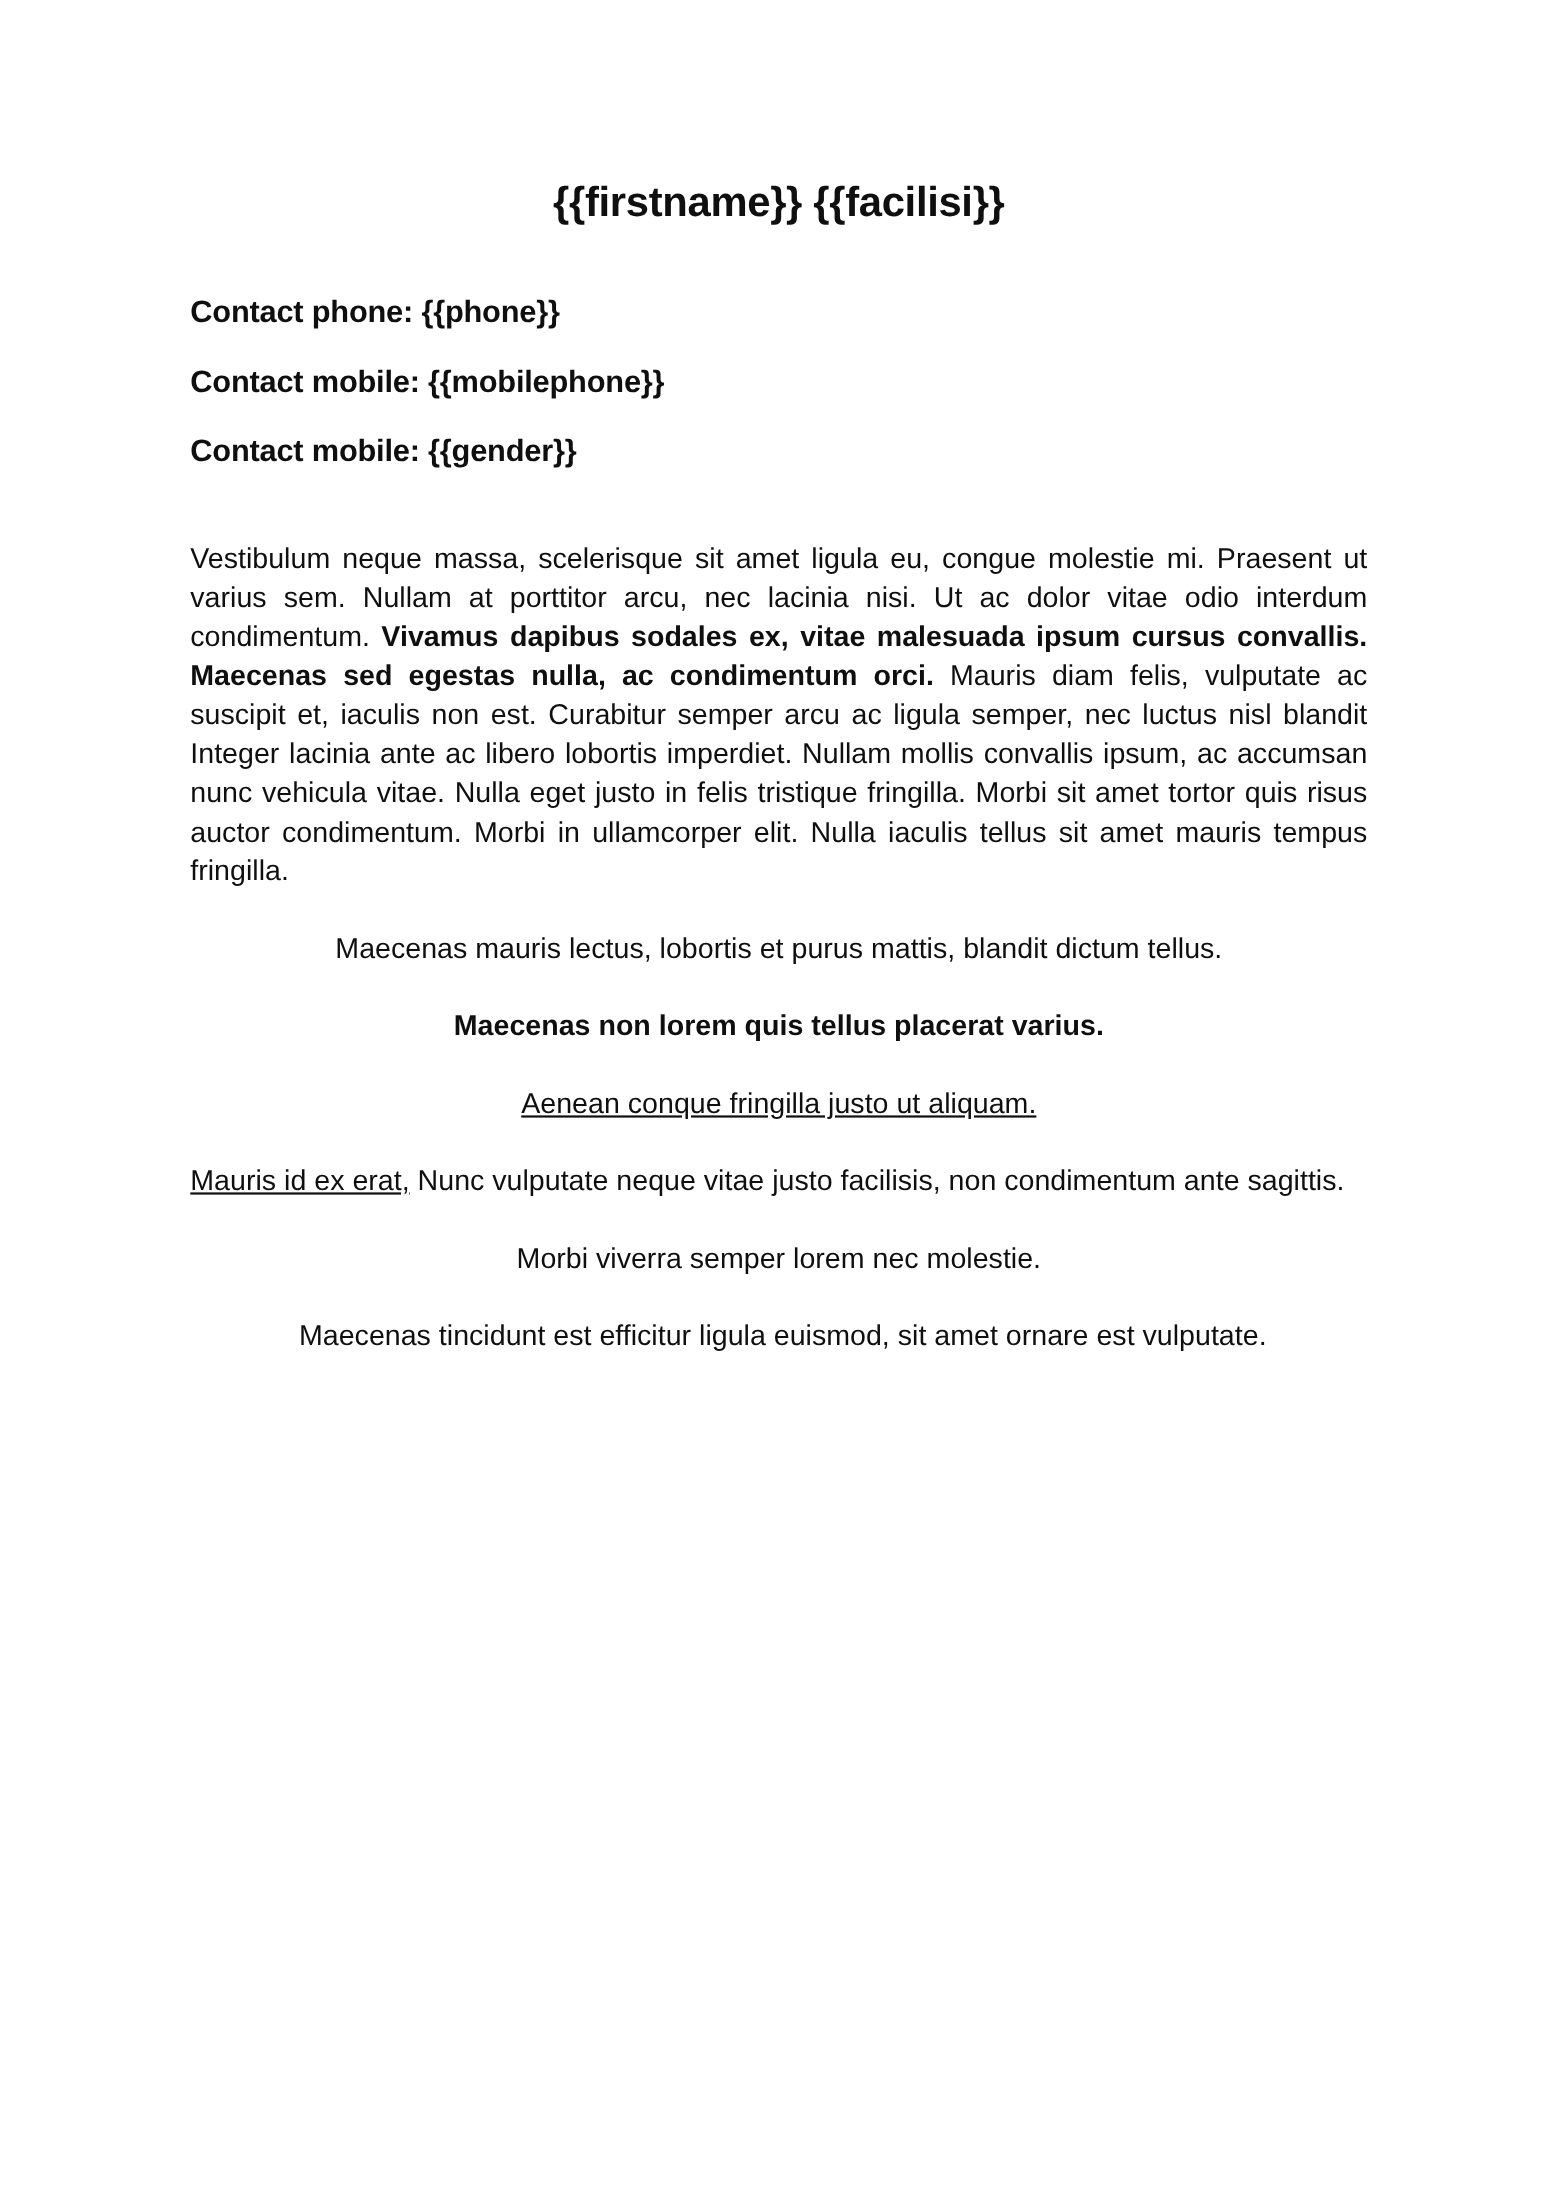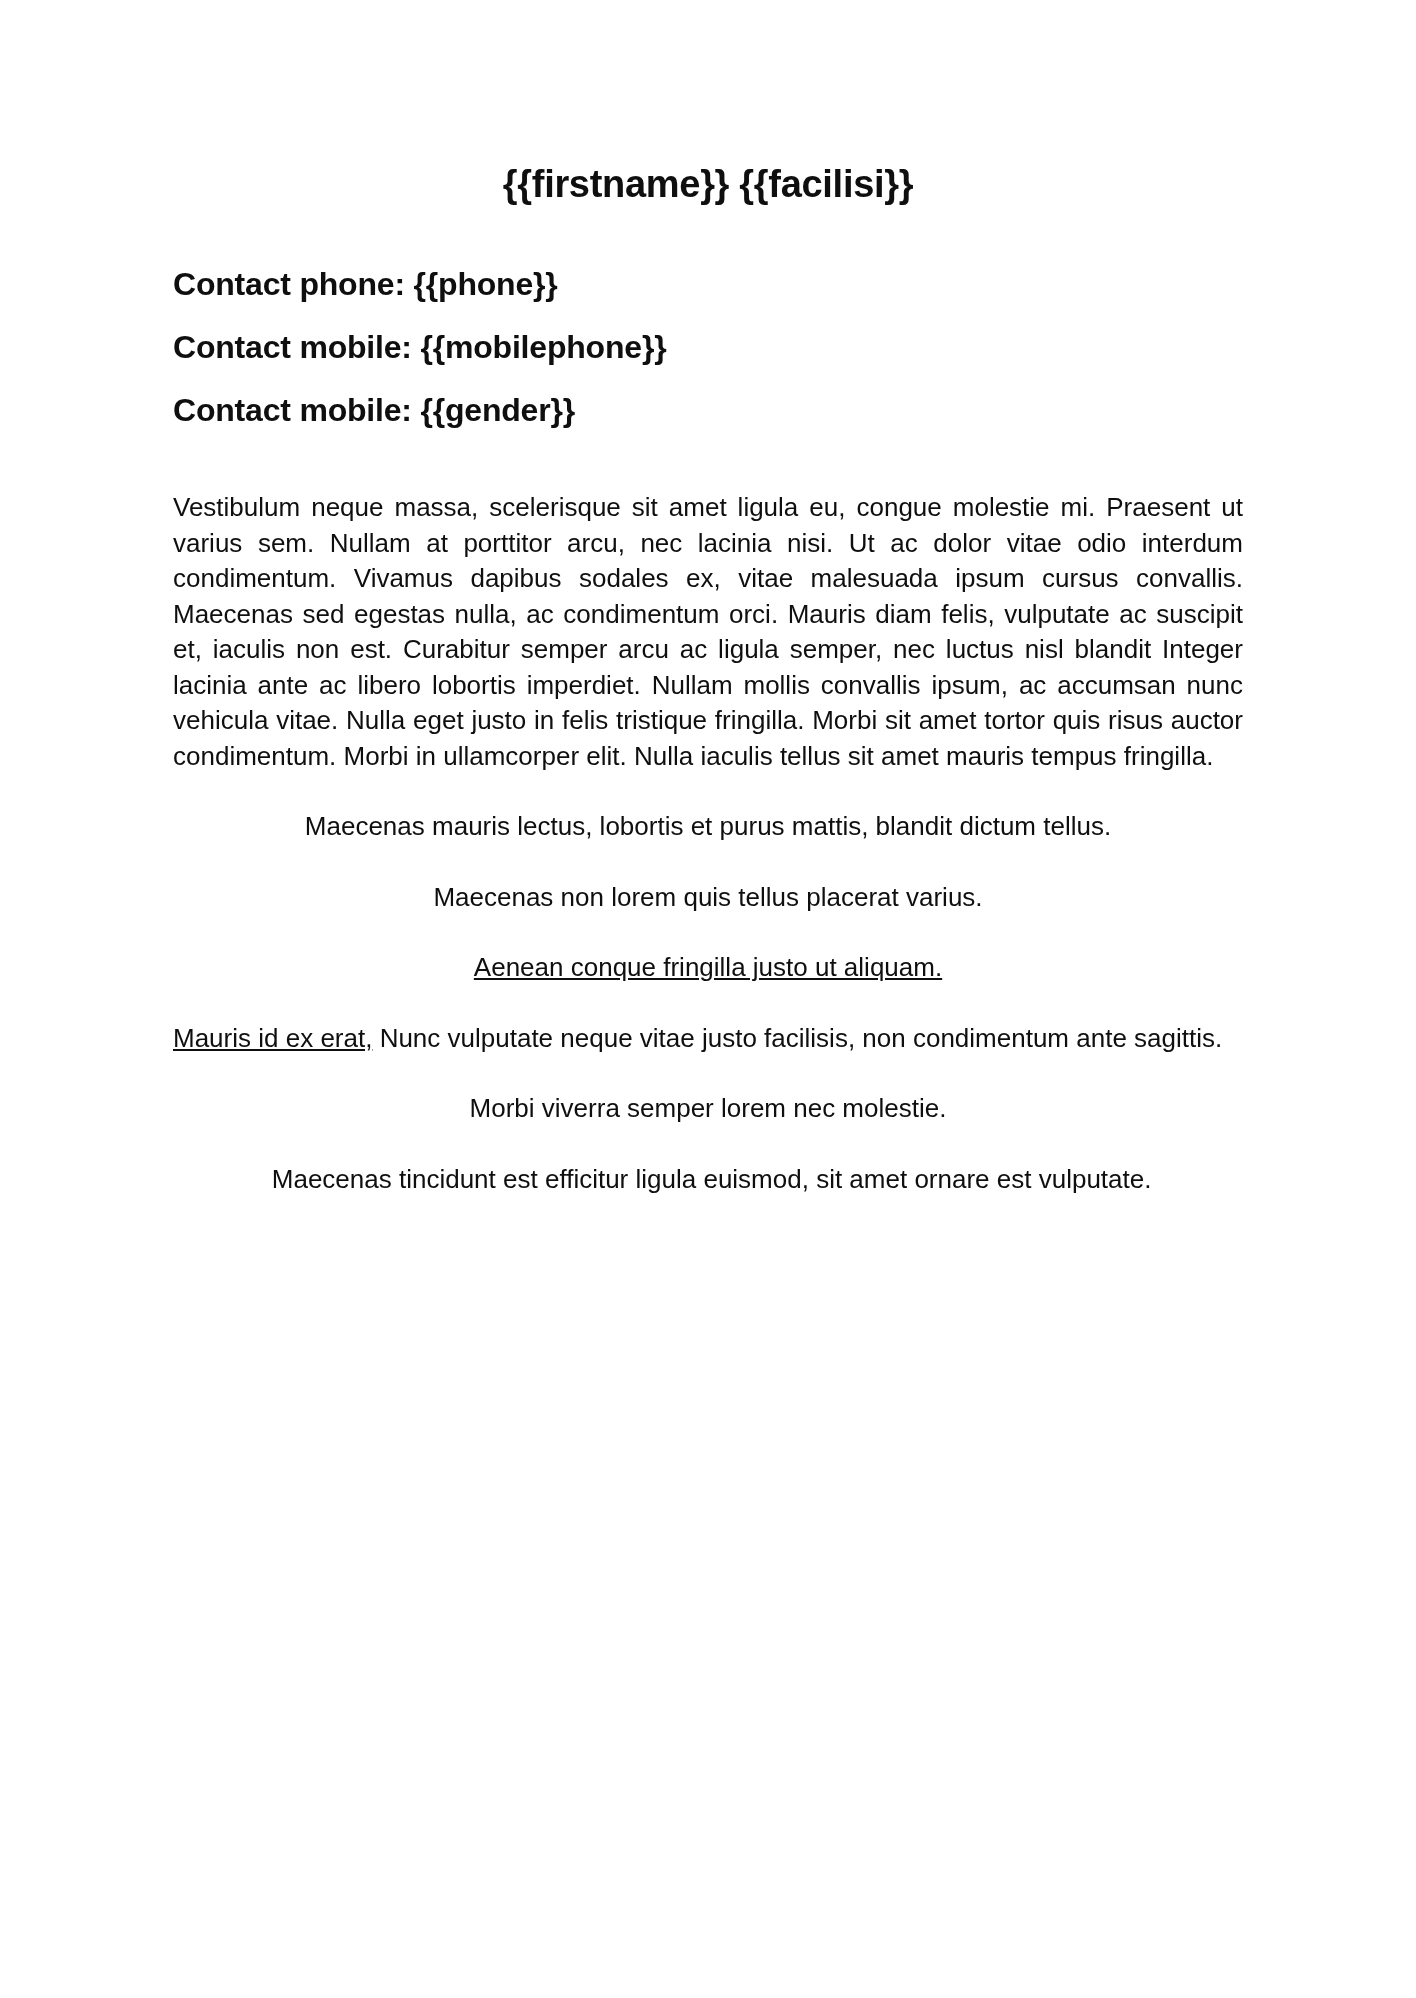--- a/index.html
+++ b/index.html
@@ -23,21 +23,21 @@
   }
   h1.doc-title {
     margin: 158px 0 0 0;
     font-size: 38px;
     line-height: 53px;
     font-weight: 700;
     text-align: center;
     letter-spacing: -0.3px;
   }
   h2.doc-heading {
-    font-size: 32px;
+    font-size: 28px;
     line-height: 46px;
     font-weight: 700;
     margin: 4px 0 17px 0;
     letter-spacing: -0.2px;
   }
   h2.doc-heading.first {
     margin-top: 50px;
   }
   p.doc-para {
     font-size: 26px;
@@ -45,21 +45,21 @@
     margin: 0 0 35px 0;
     text-align: center;
   }
   p.doc-para.justify {
     text-align: justify;
   }
   p.doc-para.first-body {
     margin-top: 57px;
   }
   .bold-run {
-    font-weight: 400;
+    font-weight: 700;
   }
   .underline-run {
     text-decoration: underline;
   }
 </style>
 </head>
 <body>
 
 <div class="page">
 

